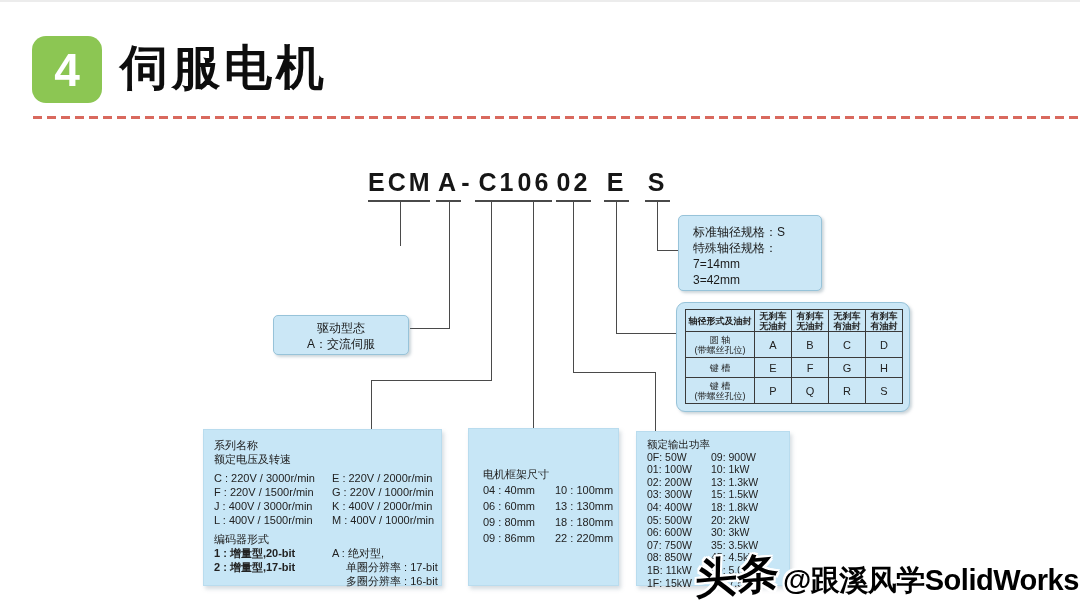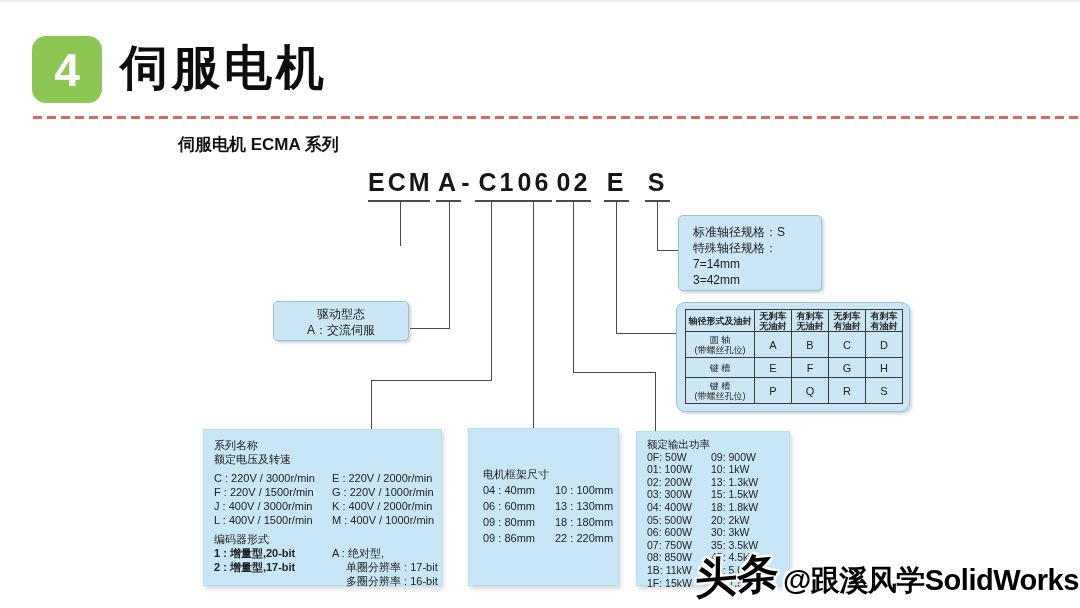--- a/index.html
+++ b/index.html
@@ -27,21 +27,21 @@
   .line{position:absolute;background:#4a4a4a;}
 
   
   .box{position:absolute;background:#cbe7f6;border:1px solid #97c3d9;border-radius:5px;
     box-shadow:2px 2px 3px rgba(110,135,150,.35);}
   .flatbox{position:absolute;background:#c7e6f6;border:1px solid #b9dcee;
     box-shadow:2px 3px 4px rgba(120,140,155,.30);}
   .box .ln, .flatbox .ln{white-space:pre-line;}
 
   .product-box{left:228px;top:244px;width:182px;height:40px;font-size:12px;line-height:16px;padding:4px 0 0 26px;box-sizing:border-box;}
-  .drive-box{left:273px;top:301px;width:136px;height:40px;font-size:12px;line-height:16px;padding-top:4px;text-align:center;box-sizing:border-box;}
+  .drive-box{left:273px;top:315px;width:136px;height:40px;font-size:12px;line-height:16px;padding-top:4px;text-align:center;box-sizing:border-box;}
   .shaftspec-box{left:678px;top:215px;width:144px;height:76px;font-size:12px;line-height:16px;padding:8px 0 0 14px;box-sizing:border-box;}
 
   
   .table-wrap{left:676px;top:302px;width:234px;height:110px;border-radius:9px;padding:6px 0 0 8px;box-sizing:border-box;}
   table.shaft{border-collapse:collapse;}
   table.shaft td{border:1px solid #3a3a3a;text-align:center;vertical-align:middle;
     font-size:9px;line-height:10px;padding:0;white-space:pre-line;color:#222;}
   table.shaft td.val{font-size:11px;}
   table.shaft .c0{width:68px;} table.shaft .cn{width:36px;}
   table.shaft tr.hr{height:22px;font-weight:bold;} table.shaft tr.r1{height:26px;}
@@ -74,21 +74,20 @@
 </head>
 <body>
 
 <div id="page">
 
   <div class="badge">
     <span>4</span>
   </div>
   <div class="title">伺服电机</div>
   <div class="divider"></div>
-  <div class="subtitle">伺服电机 ECMA 系列</div>
 
   <div class="code-seg code-underline" style="left:368px;width:62px;">ECM</div>
   <div class="code-seg code-underline" style="left:436px;width:25px;">A</div>
   <div class="code-seg" style="left:458px;width:18px;">-</div>
   <div class="code-seg code-underline" style="left:475px;width:45px;">C1</div>
   <div class="code-seg code-underline" style="left:517px;width:35px;">06</div>
   <div class="code-seg code-underline" style="left:556px;width:35px;">02</div>
   <div class="code-seg code-underline" style="left:604px;width:25px;">E</div>
   <div class="code-seg code-underline" style="left:645px;width:25px;">S</div>
 

